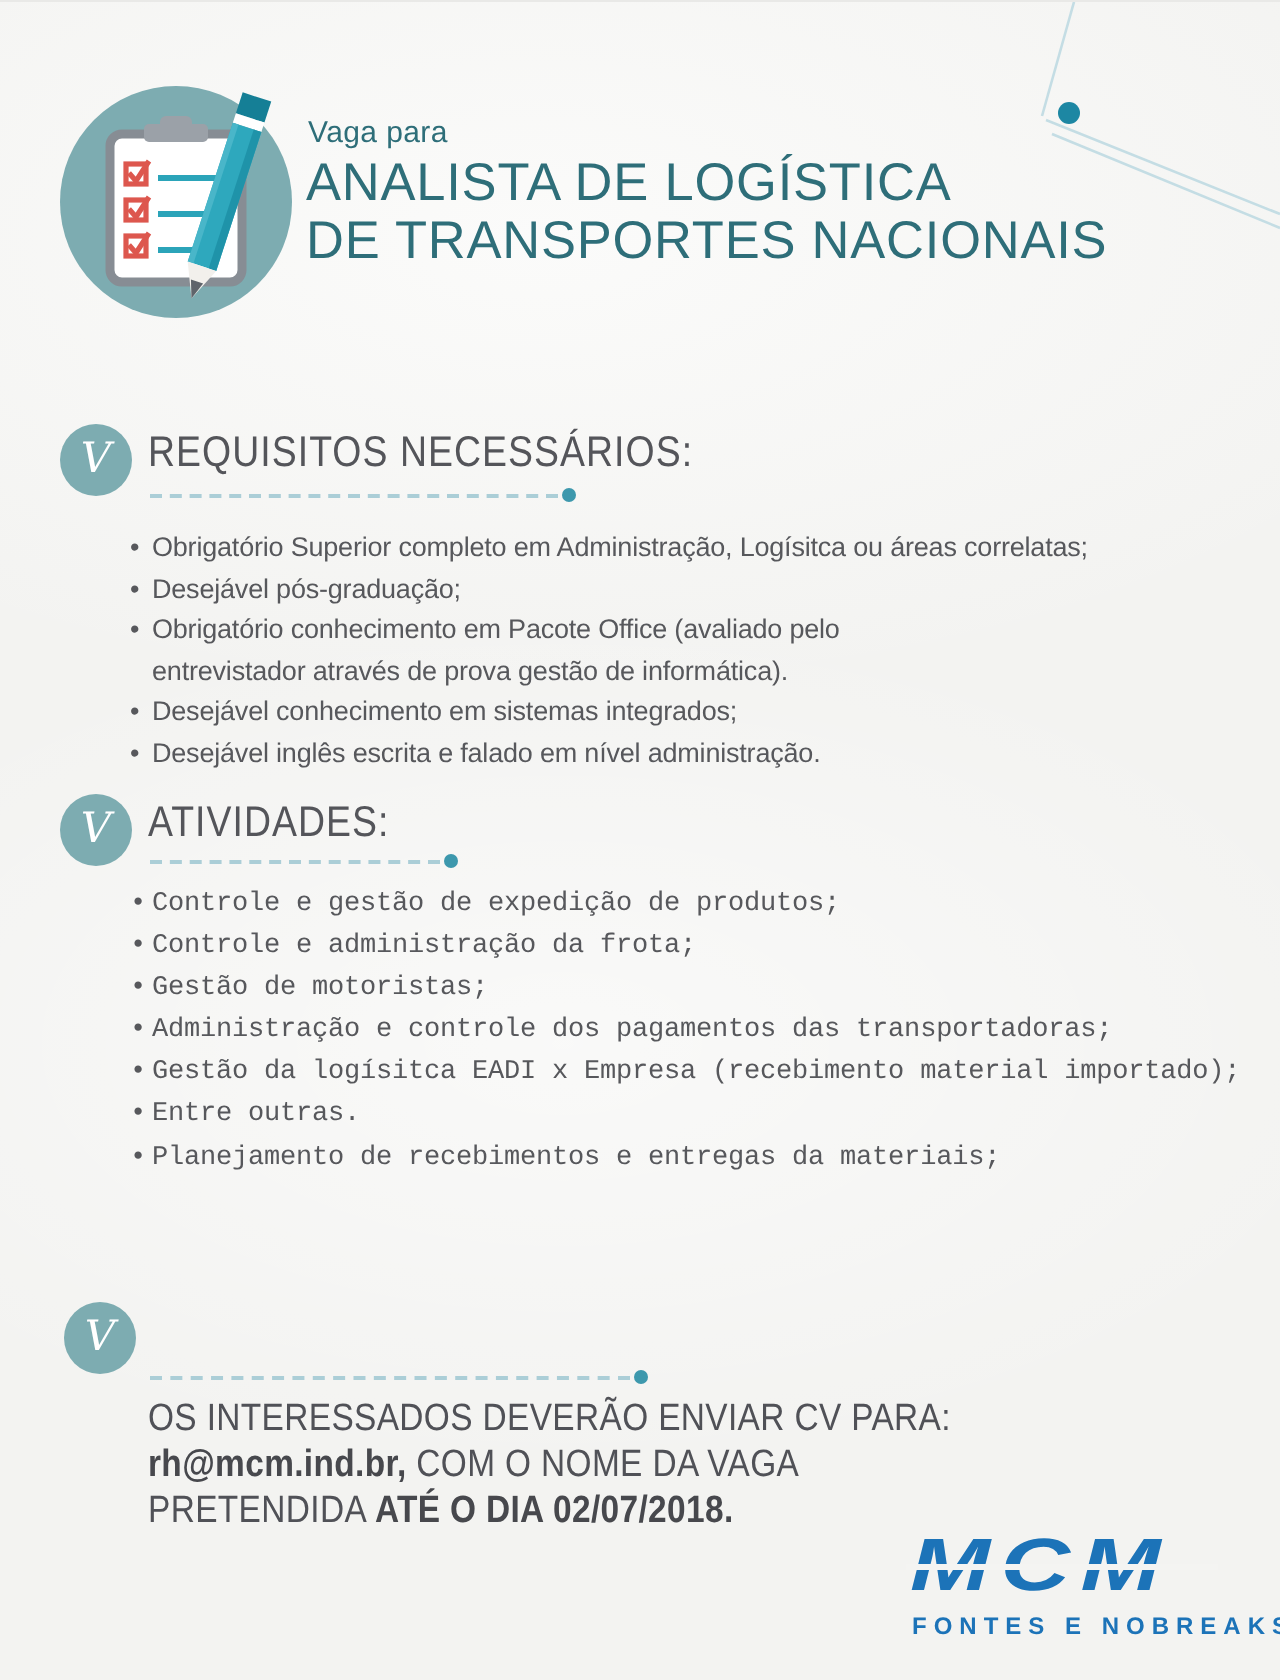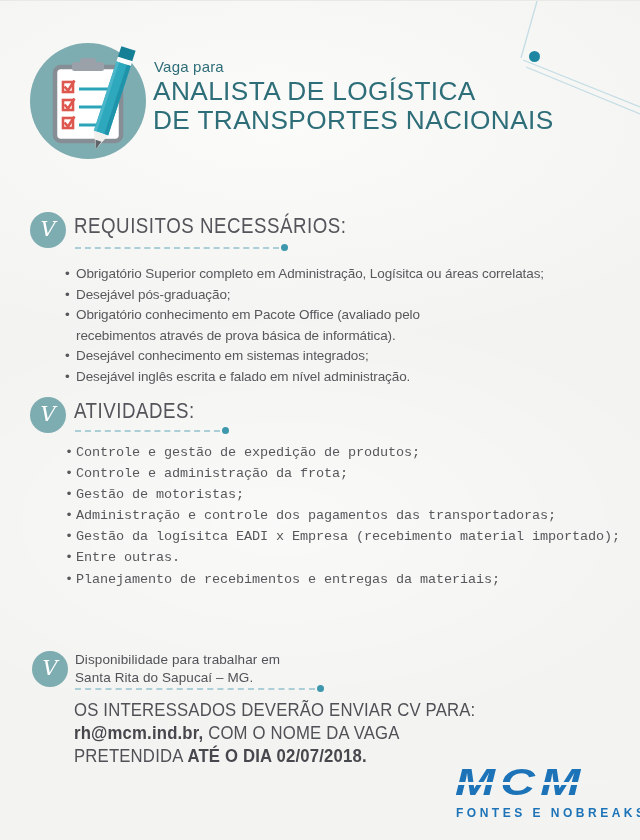--- a/index.html
+++ b/index.html
@@ -162,21 +162,21 @@
       <span>V</span>
     </div>
   <div class="sec-heading sec-heading-1">REQUISITOS NECESSÁRIOS:</div>
   <div class="dashline dash-1">
       <span class="dashdot"></span>
     </div>
   <ul class="blist list-1">
     <li>Obrigatório Superior completo em Administração, Logísitca ou áreas correlatas;</li>
     <li>Desejável pós-graduação;</li>
     <li>Obrigatório conhecimento em Pacote Office (avaliado pelo</li>
-    <li class="cont">recebimentos através de prova básica de informática).</li>
+    <li class="cont">entrevistador através de prova gestão de informática).</li>
     <li>Desejável conhecimento em sistemas integrados;</li>
     <li>Desejável inglês escrita e falado em nível administração.</li>
   </ul>
 
   <div class="check check-2">
       <span>V</span>
     </div>
   <div class="sec-heading sec-heading-2">ATIVIDADES:</div>
   <div class="dashline dash-2">
       <span class="dashdot"></span>
@@ -187,24 +187,20 @@
     <li>Gestão de motoristas;</li>
     <li>Administração e controle dos pagamentos das transportadoras;</li>
     <li>Gestão da logísitca EADI x Empresa (recebimento material importado);</li>
     <li>Entre outras.</li>
     <li>Planejamento de recebimentos e entregas da materiais;</li>
   </ul>
 
   <div class="check check-3">
       <span>V</span>
     </div>
-  <div class="avail">
-    <div>Disponibilidade para trabalhar em</div>
-    <div>Santa Rita do Sapucaí – MG.</div>
-  </div>
   <div class="dashline dash-3">
       <span class="dashdot"></span>
     </div>
 
   <div class="contact">
     <div>OS INTERESSADOS DEVERÃO ENVIAR CV PARA:</div>
     <div><b>rh@mcm.ind.br,</b><span> COM O NOME DA VAGA</span></div>
     <div><span>PRETENDIDA </span><b>ATÉ O DIA 02/07/2018.</b></div>
   </div>
 

